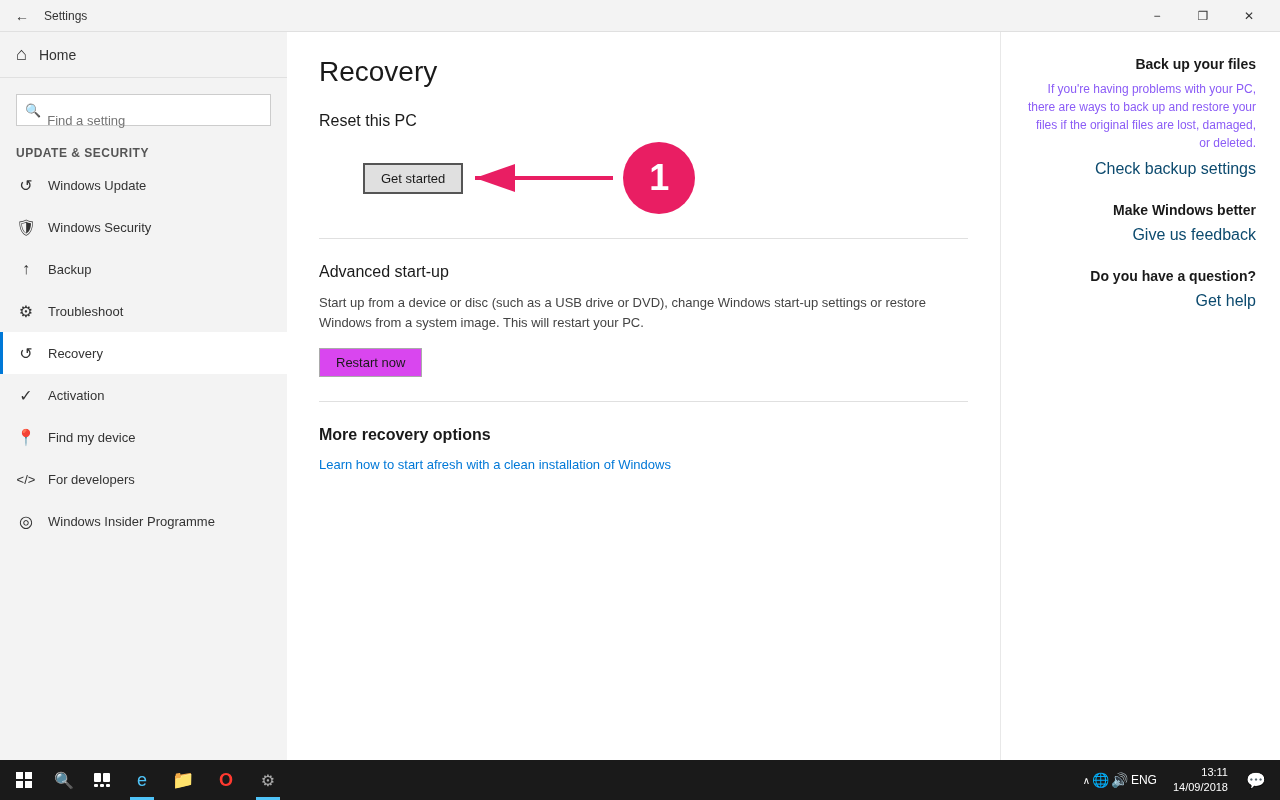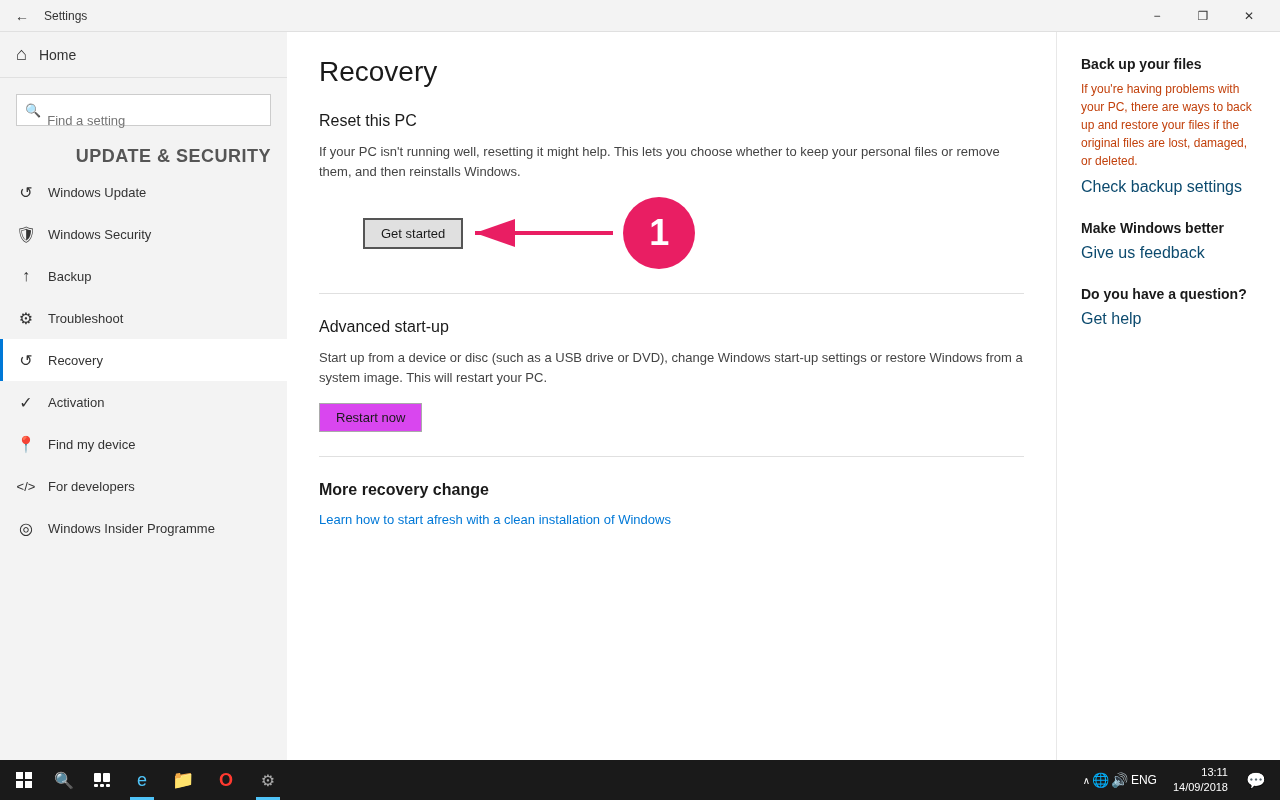--- a/index.html
+++ b/index.html
@@ -38,21 +38,21 @@
 
     
     .content-area { display: flex; flex: 1; overflow: hidden; }
 
     
     .sidebar { width: 287px; background: #f3f3f3; flex-shrink: 0; overflow-y: auto; padding-bottom: 16px; }
     .sidebar-search { padding: 12px 16px; }
     .sidebar-search-box { display: flex; align-items: center; background: #fff; border: 1px solid #ccc; height: 32px; padding: 0 8px; gap: 6px; }
     .sidebar-search-box input { border: none; outline: none; flex: 1; font-size: 13px; background: transparent; margin-top: 21px; }
     .sidebar-search-icon { color: #555; font-size: 13px; }
-    .sidebar-section { font-size: 18px; font-weight: 600; color: #555; padding: 8px 16px 4px; text-transform: uppercase; letter-spacing: 0.5px; text-align: right; }
+    .sidebar-section { font-size: 12px; font-weight: 600; color: #555; padding: 8px 16px 4px; text-transform: uppercase; letter-spacing: 0.5px; }
     .sidebar-item {
       display: flex; align-items: center; gap: 12px; padding: 10px 16px;
       cursor: pointer; color: #333; font-size: 13px; height: 42px;
     }
     .sidebar-item.active { background: #fff; border-left: 3px solid #0078d7; padding-left: 13px; }
     .sidebar-item .icon { width: 20px; text-align: center; font-size: 16px; flex-shrink: 0; }
     .sidebar-home { display: flex; align-items: center; gap: 12px; padding: 10px 16px; cursor: pointer; color: #333; font-size: 14px; height: 46px; border-bottom: 1px solid #e0e0e0; margin-bottom: 4px; }
     .sidebar-home .icon { font-size: 18px; }
 
     
@@ -70,24 +70,24 @@
     .section-divider { border: none; border-top: 1px solid #e0e0e0; margin: 24px 0; }
 
     
     .btn-get-started {
       background: #e0e0e0; border: 2px solid #555; padding: 6px 16px;
       font-size: 13px; cursor: pointer; color: #1a1a1a; font-family: 'Segoe UI', Arial, sans-serif;
       position: relative;
     }
 
     
-    .right-panel { width: 224px; flex-shrink: 0; padding: 24px 24px; border-left: 1px solid #e8e8e8; background: #fff; }
+    .right-panel { width: 280px; flex-shrink: 0; padding: 24px 24px; border-left: 1px solid #e8e8e8; background: #fff; text-align: right; }
     .right-section { margin-bottom: 24px; }
     .right-title { font-size: 14px; font-weight: 600; color: #1a1a1a; margin-bottom: 8px; }
-    .right-desc { font-size: 12px; color: #c2410c; line-height: 1.5; margin-bottom: 8px; }
+    .right-desc { font-size: 12px; color: #8b5cf6; line-height: 1.5; margin-bottom: 8px; }
     .right-link { font-size: 16px; color: #0c4a6e; cursor: pointer; text-decoration: none; }
     .circle-num {
       width: 72px; height: 72px; background: #e91e63; border-radius: 50%;
       display: flex; align-items: center; justify-content: center;
       color: #fff; font-size: 36px; font-weight: bold; flex-shrink: 0;
     }
 
     .more-options-title { font-size: 16px; font-weight: 600; color: #1a1a1a; margin-bottom: 12px; }
     .learn-link { font-size: 13px; color: #0078d7; cursor: pointer; }
   </style>
@@ -162,21 +162,20 @@
         <span class="icon">◎</span>
         <span>Windows Insider Programme</span>
       </div>
     </div>
 
     <div class="main-panel">
       <h1 class="page-title">Recovery</h1>
 
       <div>
         <div class="section-title">Reset this PC</div>
-        <p class="section-desc">If your PC isn't running well, resetting it might help. This lets you choose whether to keep your personal files or remove them, and then reinstalls Windows.</p>
 
         <div style="display:flex; align-items:center; gap:0; margin-bottom:16px;padding-left:44px;">
           <button class="btn-get-started">Get started</button>
 
           <svg width="160" height="50" viewBox="0 0 160 50">
             <defs>
               <marker id="arrowhead" markerWidth="10" markerHeight="7" refX="10" refY="3.5" orient="auto">
                 <polygon points="0 0, 10 3.5, 0 7" fill="#e91e63"></polygon>
               </marker>
             </defs>
@@ -191,21 +190,21 @@
 
       <div>
         <div class="section-title">Advanced start-up</div>
         <p class="section-desc">Start up from a device or disc (such as a USB drive or DVD), change Windows start-up settings or restore Windows from a system image. This will restart your PC.</p>
         <button class="btn-default">Restart now</button>
       </div>
 
       <hr class="section-divider">
 
       <div>
-        <div class="more-options-title">More recovery change</div>
+        <div class="more-options-title">More recovery options</div>
         <a class="learn-link">Learn how to start afresh with a clean installation of Windows</a>
       </div>
     </div>
 
     <div class="right-panel">
 
       <div class="right-section">
         <div class="right-title">Back up your files</div>
         <p class="right-desc">If you're having problems with your PC, there are ways to back up and restore your files if the original files are lost, damaged, or deleted.</p>
         <a class="right-link">Check backup settings</a>

